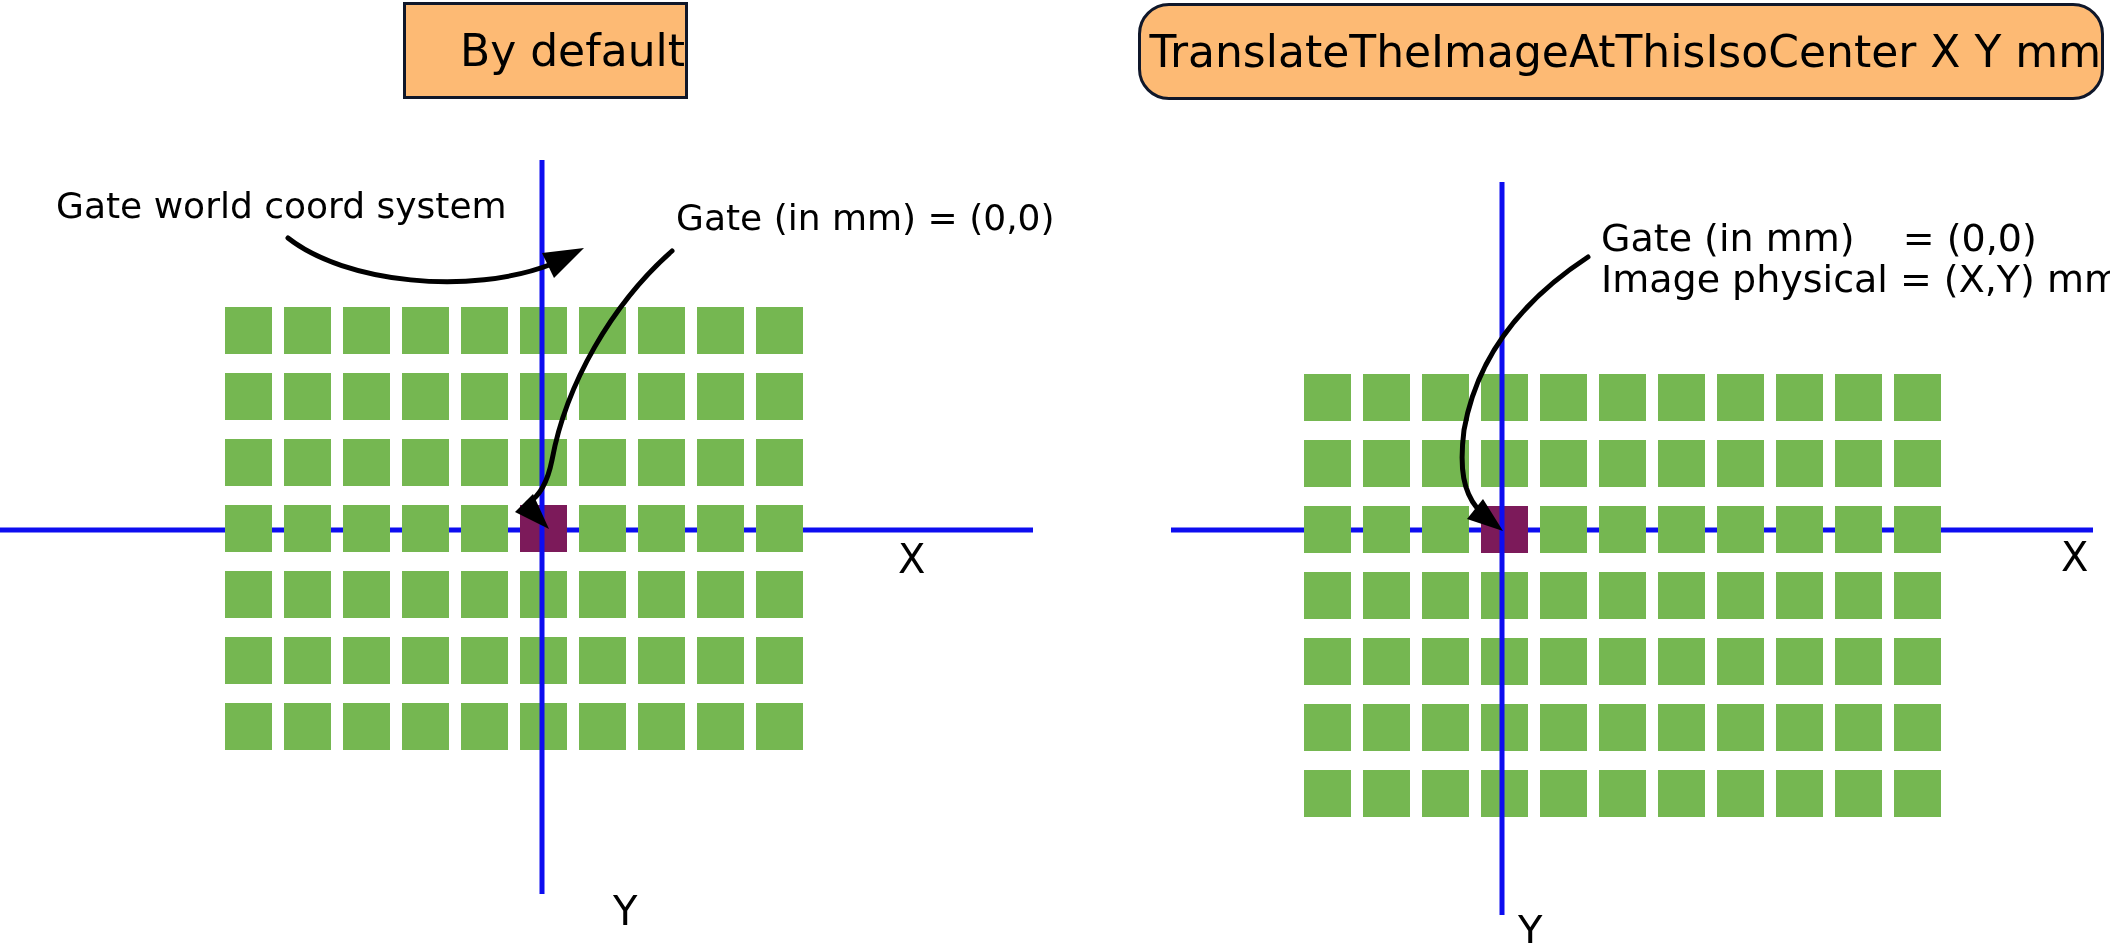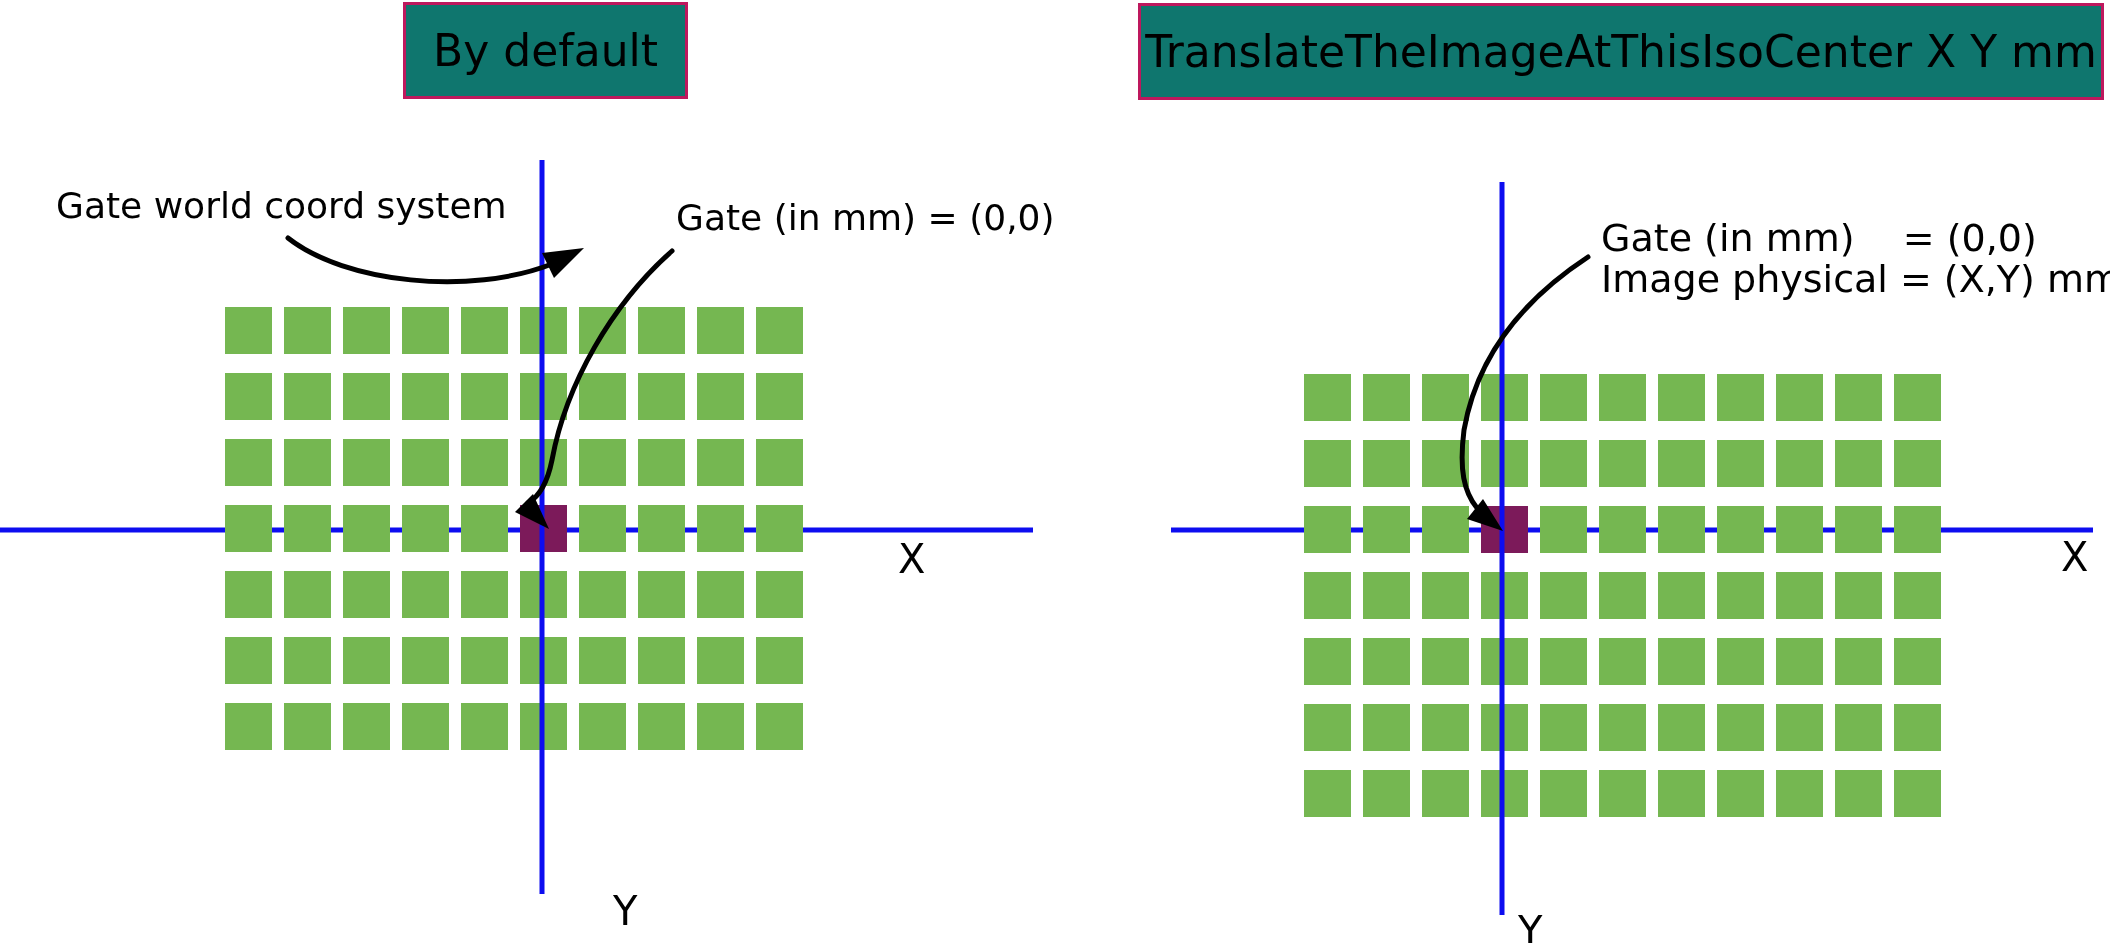--- a/index.html
+++ b/index.html
@@ -2,26 +2,26 @@
 <html><head>
 <meta charset="utf-8">
 <style>
   html,body{margin:0;padding:0;background:#ffffff;}
   .stage{
     position:relative;width:2110px;height:943px;background:#ffffff;
     overflow:hidden;font-family:"DejaVu Sans", sans-serif;color:#000;
   }
   #scene{position:absolute;left:0;top:0;}
   .title-box{
-    position:absolute;display:flex;align-items:center;justify-content:center;
-    box-sizing:border-box;border:3px solid #be185d;background:#0f766e;
+    position:absolute;display:flex;align-items:center;justify-content:flex-end;
+    box-sizing:border-box;border:3px solid #0f172a;background:#fdba74;
     font-size:44px;white-space:nowrap;
   }
   .title-box.left{left:403px;top:2px;width:285px;height:97px;}
-  .title-box.right{left:1138px;top:3px;width:966px;height:97px;}
+  .title-box.right{left:1138px;top:3px;width:966px;height:97px;border-radius:31px;}
   .lbl{position:absolute;font-size:36px;white-space:pre;line-height:1.05;}
   .lbl-world{left:56px;top:187px;}
   .lbl-origin-left{left:676px;top:199px;}
   .lbl-right-block{left:1601px;top:218px;font-size:38px;line-height:41px;}
   .axis-lbl{position:absolute;font-size:40px;}
   .x-left{left:898px;top:536px;}
   .x-right{left:2061px;top:534px;}
   .y-left{left:613px;top:888px;}
   .y-right{left:1518px;top:908px;}
 </style>

